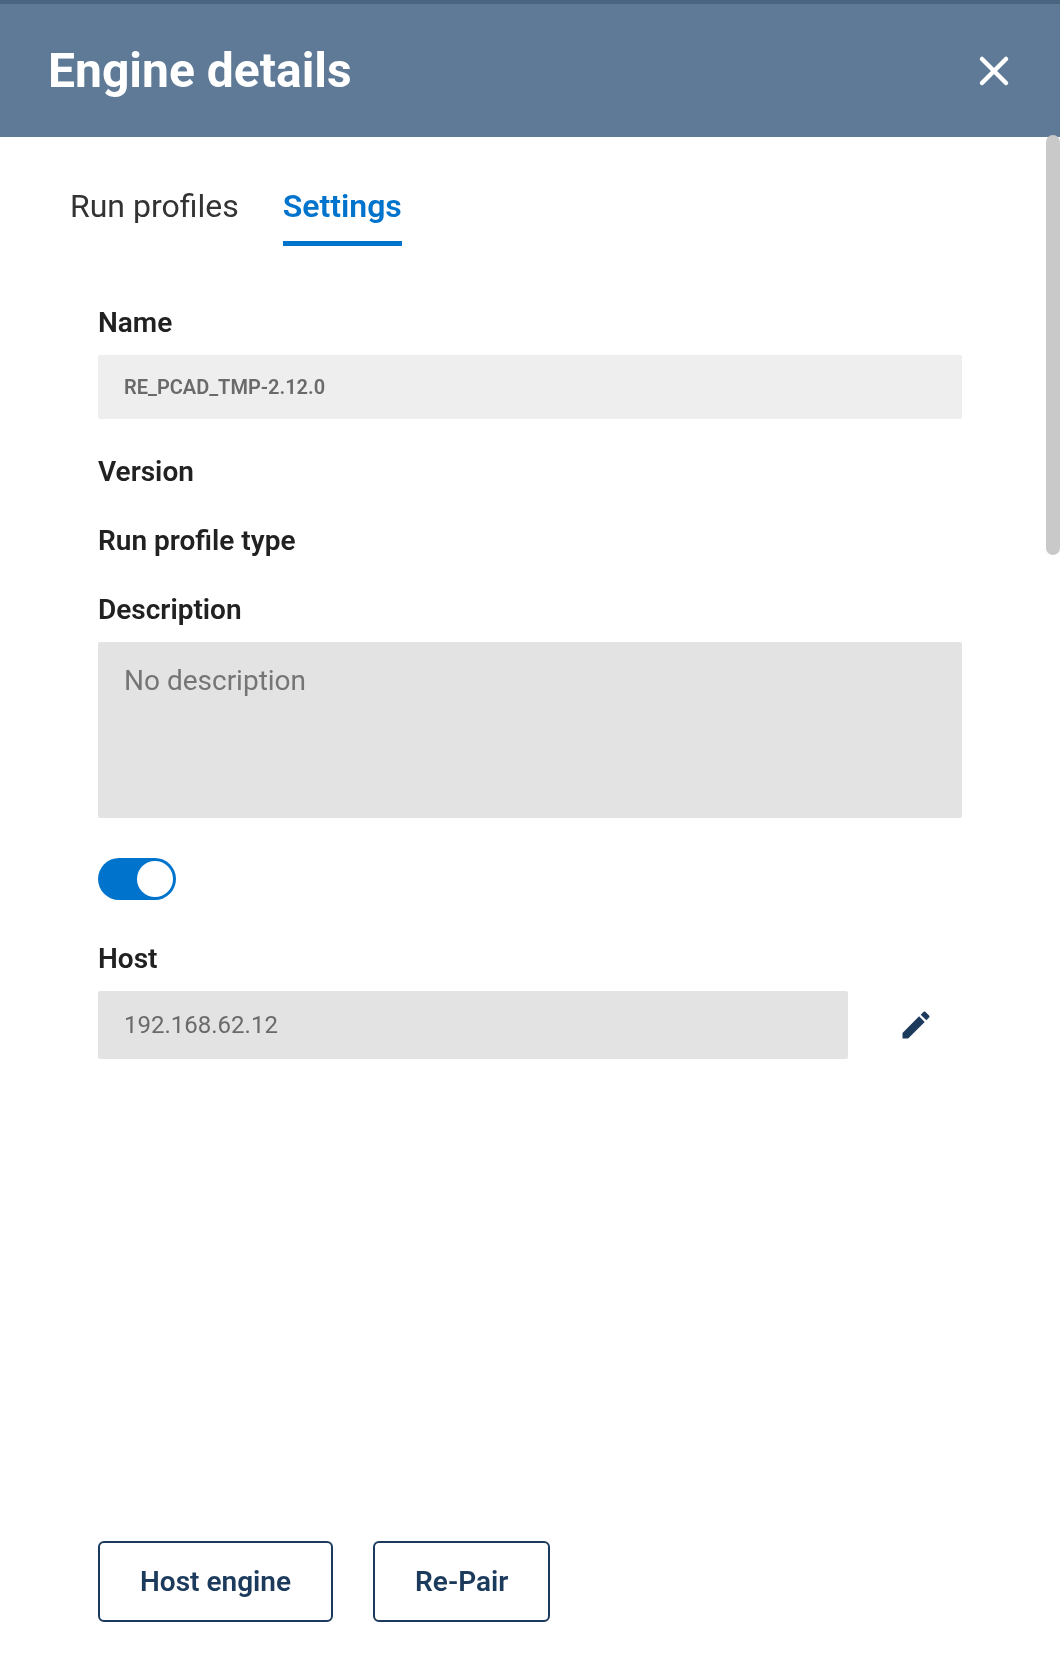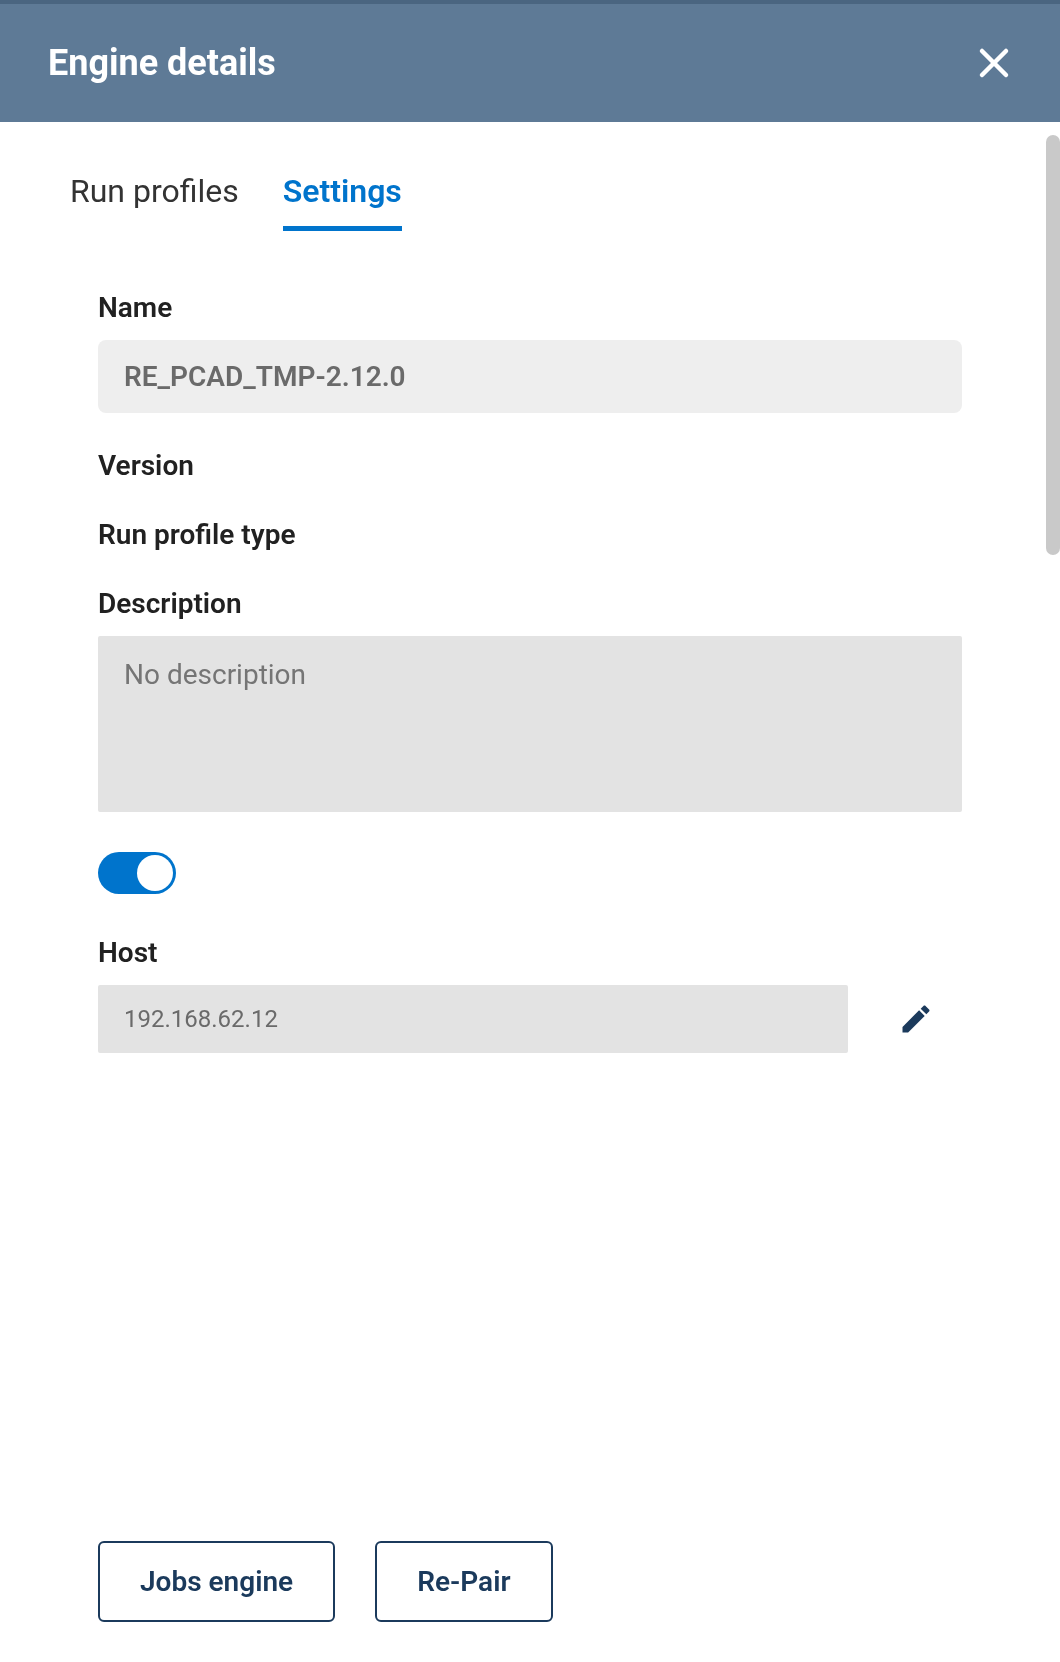--- a/index.html
+++ b/index.html
@@ -18,21 +18,21 @@
     .header {
       background: #5e7a96;
       border-top: 4px solid #4a6580;
       padding: 38px 48px;
       display: flex;
       justify-content: space-between;
       align-items: center;
     }
     .header-title {
       color: #ffffff;
-      font-size: 36px;
+      font-size: 48px;
       font-weight: 700;
     }
     .close-icon {
       color: #ffffff;
       cursor: pointer;
       display: flex;
       align-items: center;
       justify-content: center;
     }
     .close-icon svg {
@@ -68,23 +68,23 @@
       font-weight: 600;
       color: #212121;
       margin-bottom: 16px;
       display: block;
     }
     .field-input {
       width: 100%;
       background: #e3e3e3;
       border: none;
       padding: 20px 26px;
-      font-size: 28px;
+      font-size: 20px;
       color: #6a6a6a;
-      border-radius: 8px;
+      border-radius: 2px;
       font-family: inherit;
     }
     .field-input.light {
       background: #eeeeee;
     }
     .field-input.bold {
       font-weight: 600;
     }
     .field-textarea {
       width: 100%;
@@ -233,17 +233,17 @@
         <svg viewBox="0 0 24 24" fill="currentColor">
           <path d="M3 17.25V21h3.75L17.81 9.94l-3.75-3.75L3 17.25zM20.71 7.04c.39-.39.39-1.02 0-1.41l-2.34-2.34c-.39-.39-1.02-.39-1.41 0l-1.83 1.83 3.75 3.75 1.83-1.83z"></path>
         </svg>
       </div>
     </div>
   </div>
 
 </div>
 
 <div class="button-row">
-  <button class="btn">Jobs engine</button>
+  <button class="btn">Host engine</button>
   <button class="btn">Re-Pair</button>
 </div>
 
 <div class="scrollbar"></div>
 
 </body></html>

